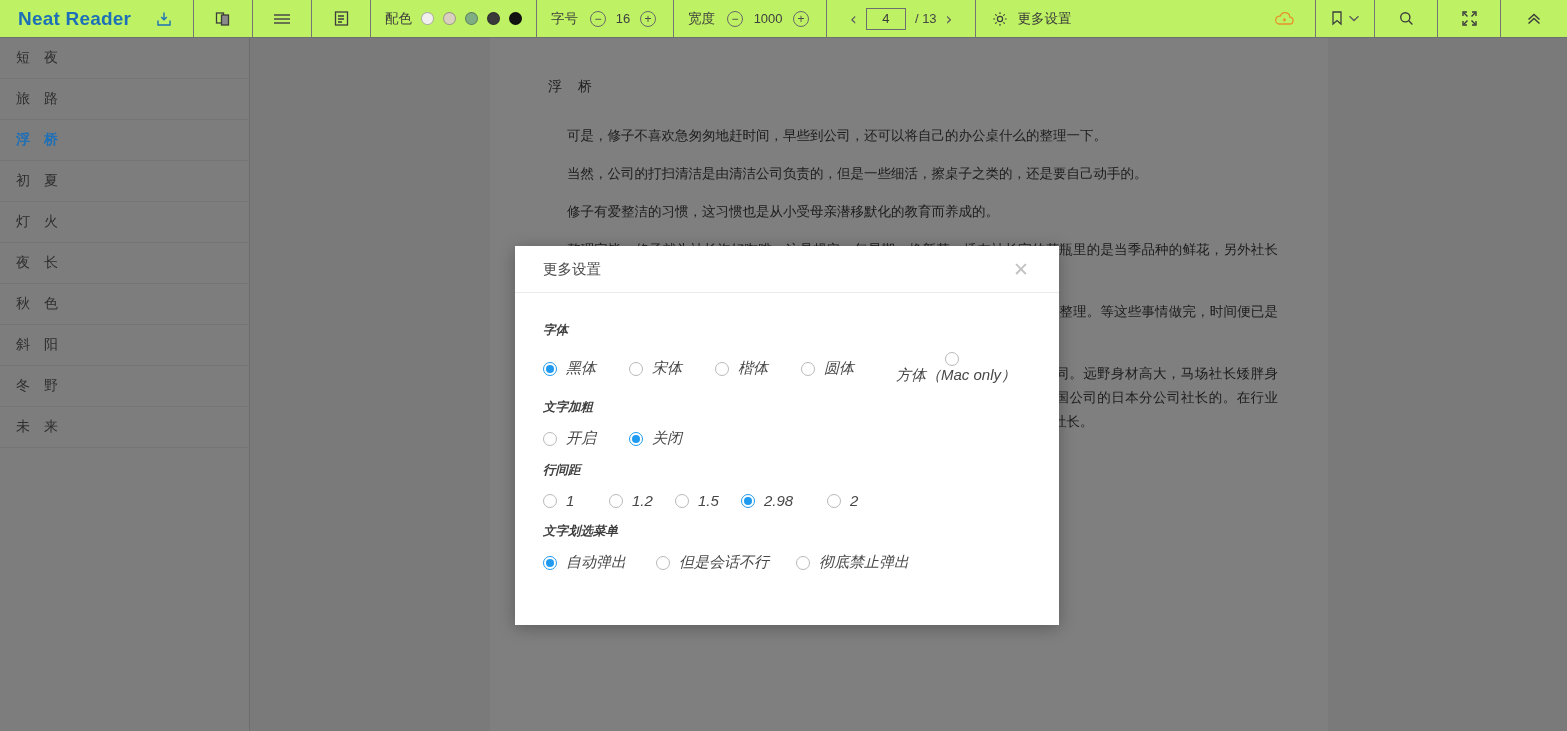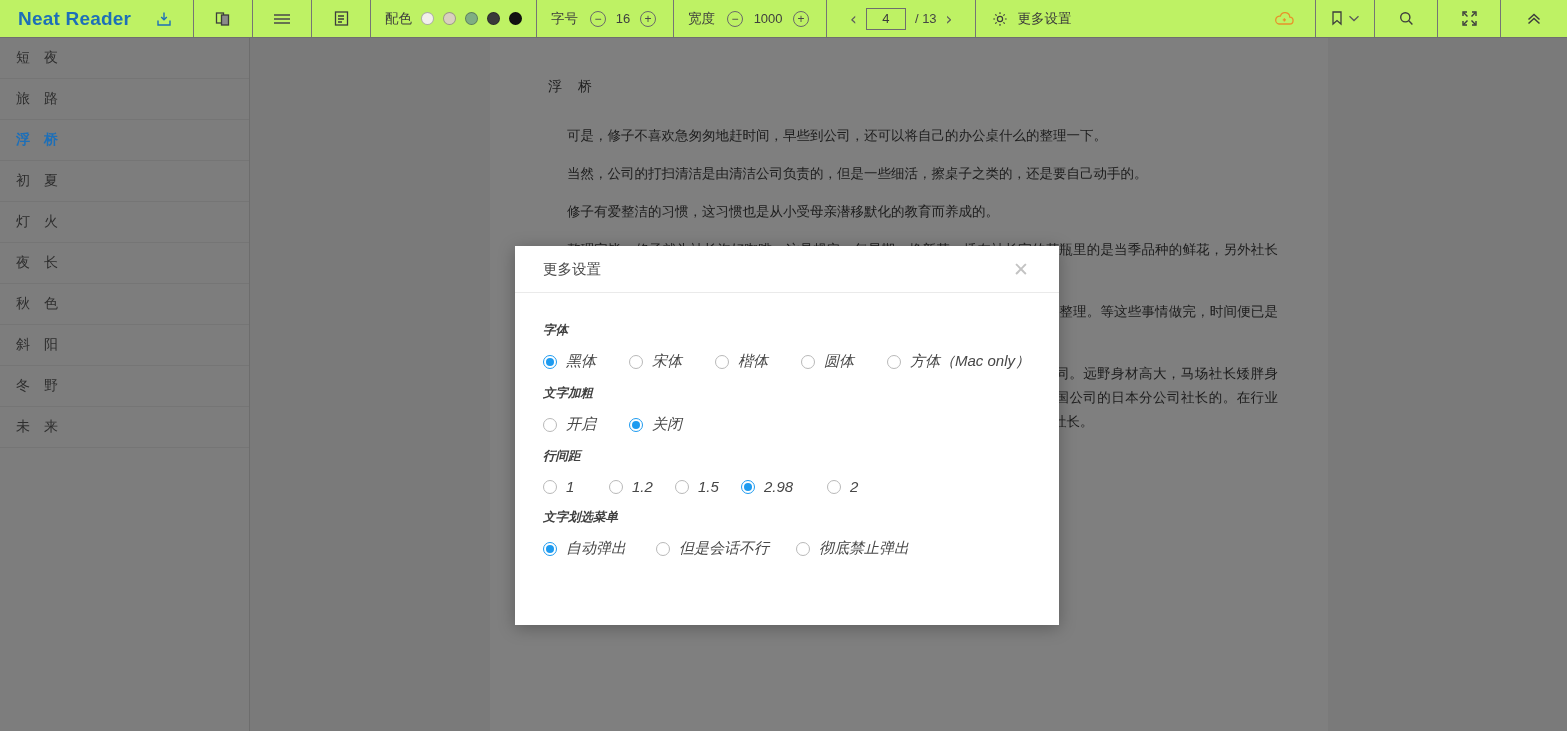--- a/index.html
+++ b/index.html
@@ -131,21 +131,21 @@
     border-color: #1e9bf0; background: #ffffff;
   }
   .radio-opt.checked .radio-dot::after {
     content: ""; position: absolute; inset: 2px;
     border-radius: 50%; background: #1e9bf0;
   }
   .radio-text { font-size: 15px; color: #474747; margin-left: 9px; }
 
   
   .w-font .radio-opt { width: 86px; }
-  .w-font .radio-opt:last-child { width: auto; }
+  .w-font .radio-opt:last-child { width: auto; flex-direction: column; }
   .w-bold .radio-opt { width: 86px; text-align: center; }
   .w-line .radio-opt { width: 66px; }
   .w-menu .radio-opt { width: 113px; }
   .w-menu .radio-opt:last-child { width: auto; }
 
   svg { display: block; }
 </style>
 </head>
 <body>
 

